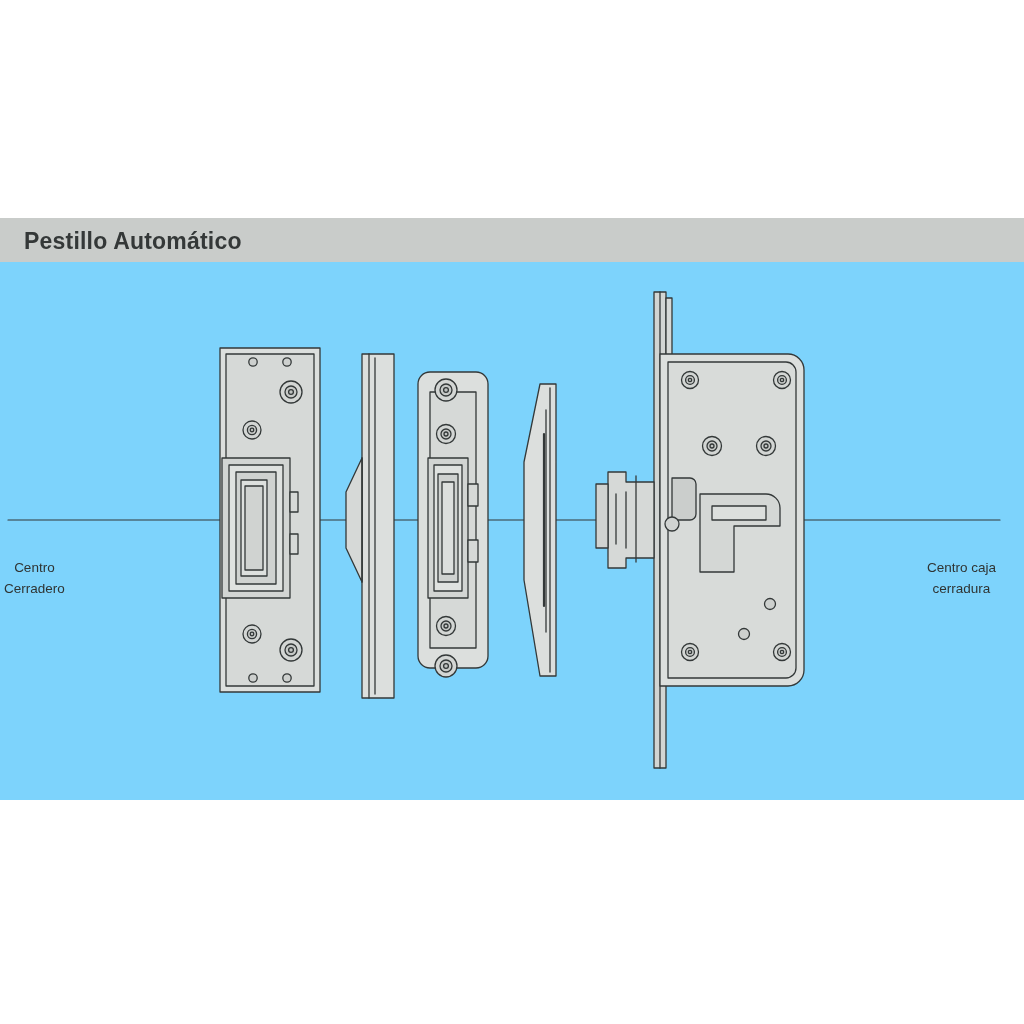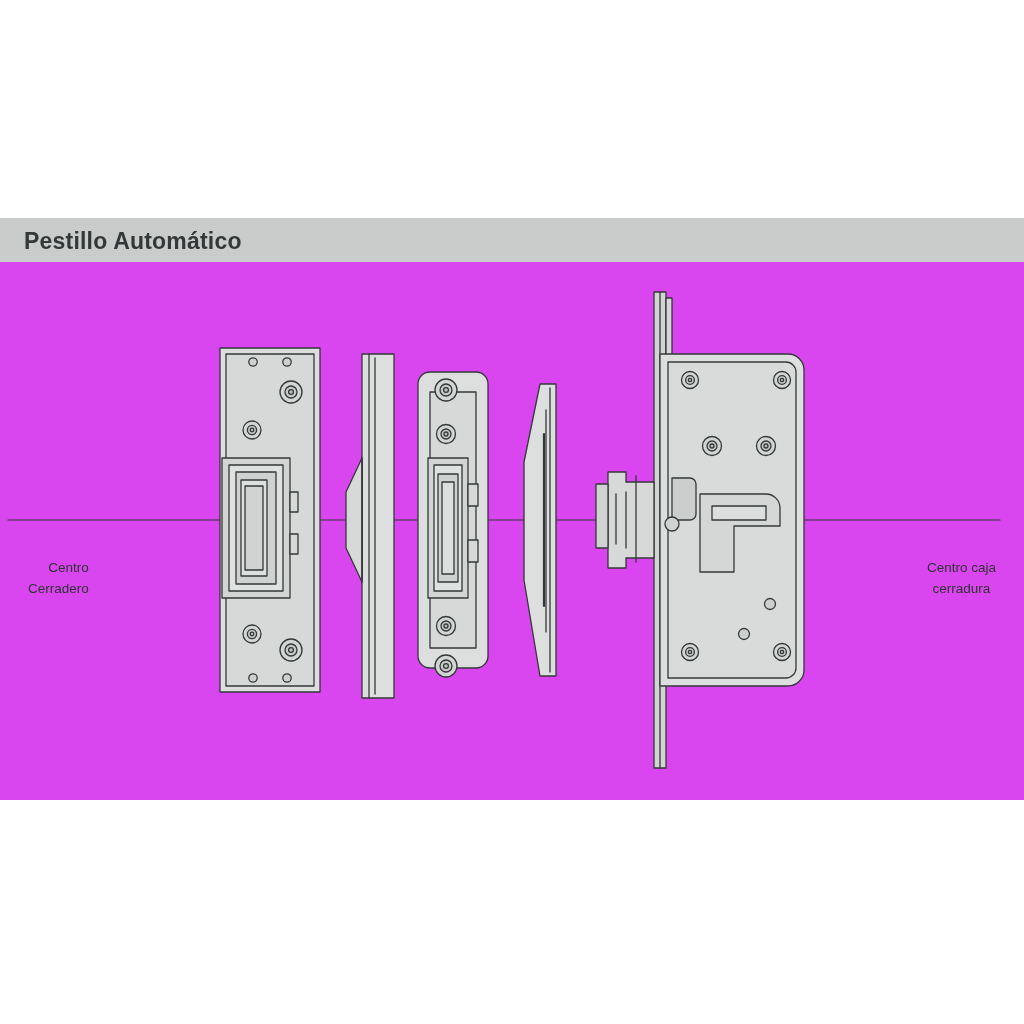--- a/index.html
+++ b/index.html
@@ -14,21 +14,21 @@
     font-family: "Liberation Sans", sans-serif;
     overflow: hidden;
   }
   
   #figure {
     position: absolute;
     left: 0;
     top: 218px;
     width: 1024px;
     height: 582px;
-    background: #d946ef;
+    background: #7dd3fc;
   }
   #title-bar {
     position: absolute;
     left: 0;
     top: 0;
     width: 1024px;
     height: 44px;
     background: #c9ccca;
     box-sizing: border-box;
   }
@@ -51,23 +51,23 @@
   }
   
   .side-label {
     position: absolute;
     font-size: 13.5px;
     color: #2f3433;
     line-height: 21px;
     white-space: pre-line;
   }
   #label-left {
-    left: 28px;
+    left: 4px;
     top: 295px;
-    text-align: right;
+    text-align: center;
   }
   #label-right {
     right: 28px;
     top: 295px;
     text-align: center;
   }
   svg { display: block; }
 </style>
 </head>
 <body>

